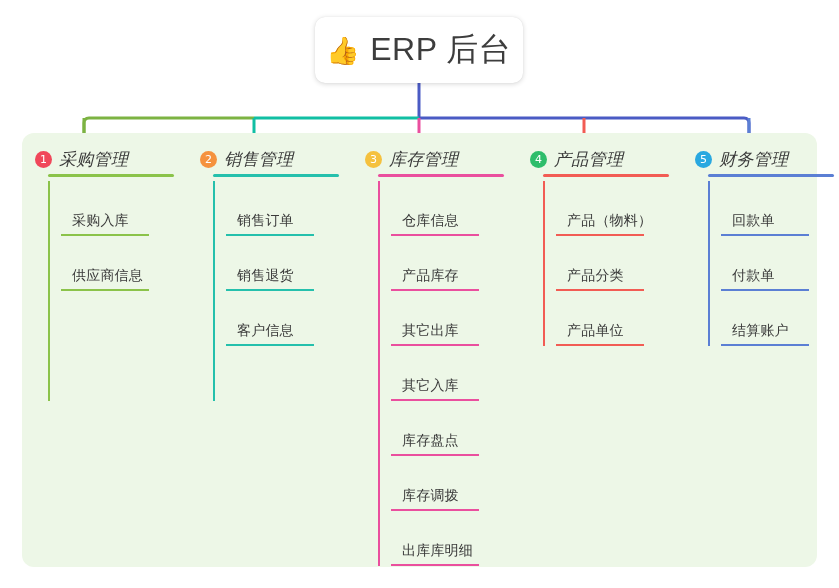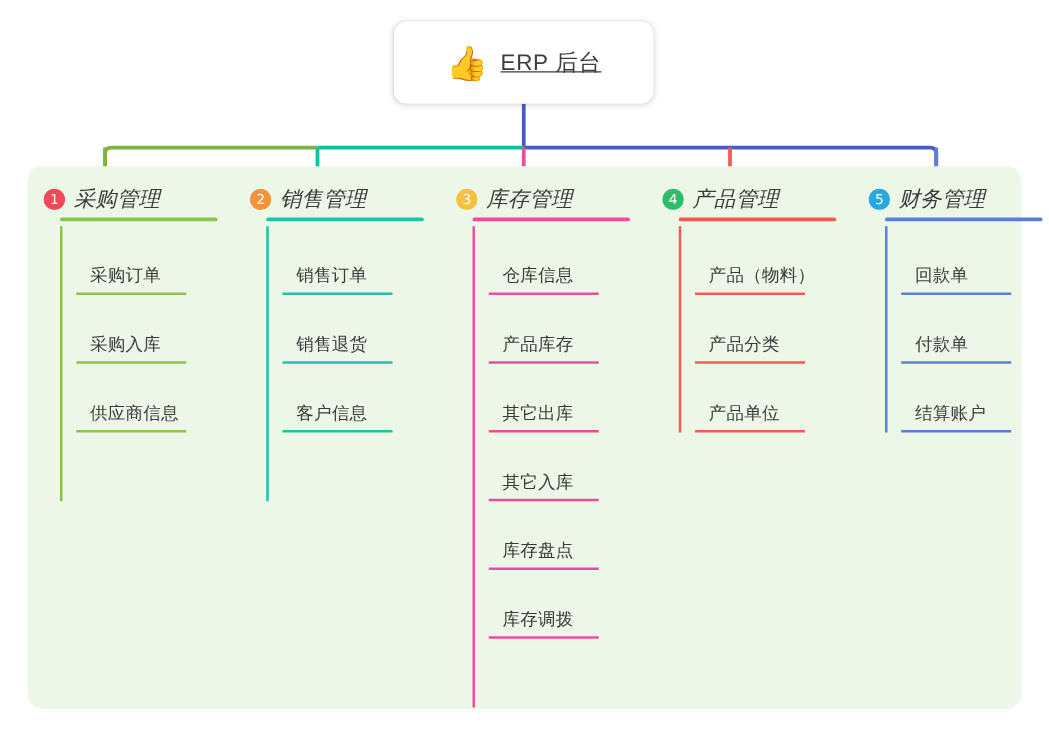--- a/index.html
+++ b/index.html
@@ -37,25 +37,24 @@
     box-sizing: border-box;
   }
   .root-emoji {
     font-size: 27px;
     line-height: 1;
     display: inline-block;
     position: relative;
     top: 1px;
   }
   .root-title {
-    font-size: 18px;
+    font-size: 32px;
     color: #3d3d3d;
     letter-spacing: 0.5px;
     white-space: nowrap;
-    text-decoration: underline;
   }
 
   
   #connectors {
     position: absolute;
     left: 0;
     top: 0;
     width: 839px;
     height: 180px;
     pointer-events: none;
@@ -194,24 +193,20 @@
   <div class="columns" id="columns">
       <div class="column">
         <div class="col-head">
           <span class="badge" style="background: rgb(240, 71, 90);">1</span>
           <span class="col-title">采购管理</span>
         </div>
         <div class="col-underline" style="background: rgb(139, 195, 74);"></div>
         <div class="leaves">
           <div class="spine" style="background: rgb(139, 195, 74); height: 220px;"></div>
           <div class="leaf">
-            <span class="leaf-label">采购订单</span>
-            <div class="leaf-underline" style="background: rgb(139, 195, 74);"></div>
-          </div>
-          <div class="leaf">
             <span class="leaf-label">采购入库</span>
             <div class="leaf-underline" style="background: rgb(139, 195, 74);"></div>
           </div>
           <div class="leaf">
             <span class="leaf-label">供应商信息</span>
             <div class="leaf-underline" style="background: rgb(139, 195, 74);"></div>
           </div>
         </div>
       </div>
       <div class="column">
@@ -261,20 +256,24 @@
             <div class="leaf-underline" style="background: rgb(234, 79, 158);"></div>
           </div>
           <div class="leaf">
             <span class="leaf-label">库存盘点</span>
             <div class="leaf-underline" style="background: rgb(234, 79, 158);"></div>
           </div>
           <div class="leaf">
             <span class="leaf-label">库存调拨</span>
             <div class="leaf-underline" style="background: rgb(234, 79, 158);"></div>
           </div>
+          <div class="leaf">
+            <span class="leaf-label">出库库明细</span>
+            <div class="leaf-underline" style="background: rgb(234, 79, 158);"></div>
+          </div>
         </div>
       </div>
       <div class="column">
         <div class="col-head">
           <span class="badge" style="background: rgb(46, 189, 107);">4</span>
           <span class="col-title">产品管理</span>
         </div>
         <div class="col-underline" style="background: rgb(242, 92, 84);"></div>
         <div class="leaves">
           <div class="spine" style="background: rgb(242, 92, 84); height: 165px;"></div>

